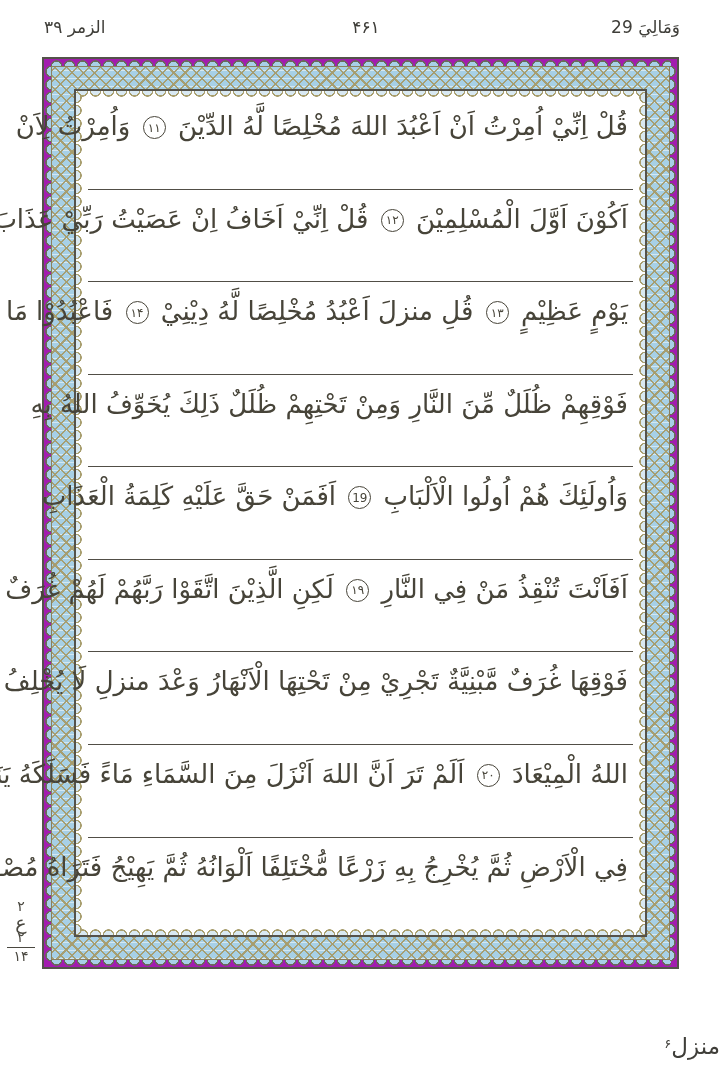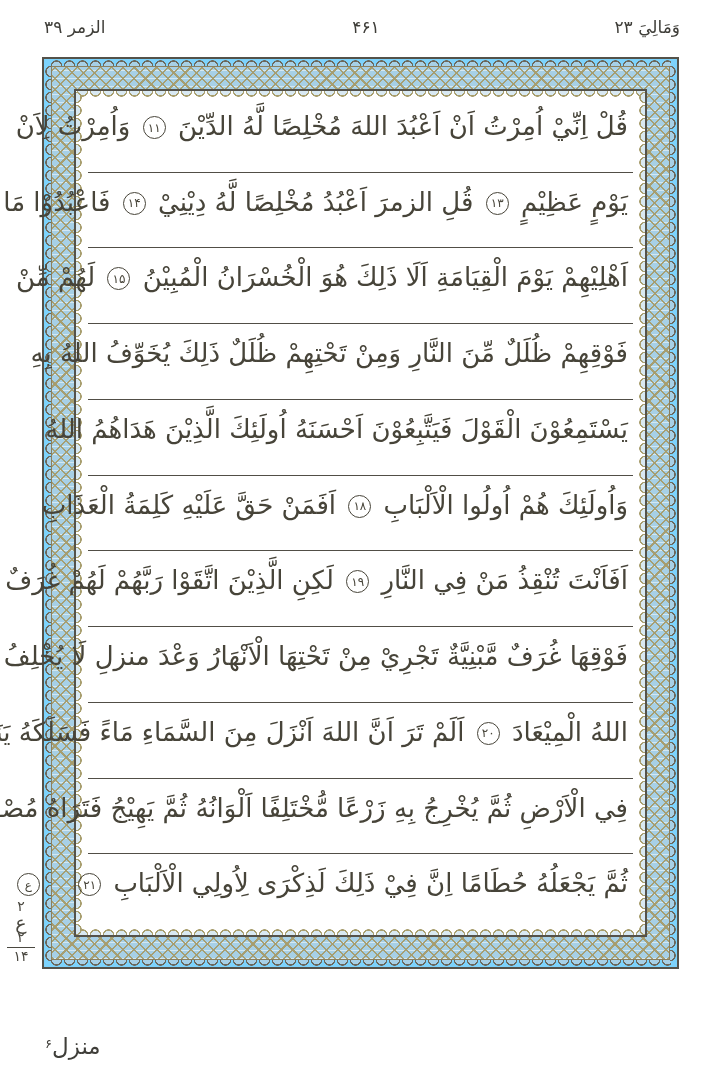--- a/index.html
+++ b/index.html
@@ -11,21 +11,21 @@
   
   .header{
     position:absolute;top:6px;left:44px;right:40px;height:42px;
     display:flex;justify-content:space-between;align-items:center;
     font-size:17px;color:#3f3e39;
   }
   .header .center{position:absolute;left:8px;right:0;text-align:center;}
   
   .frame{
     position:absolute;left:42px;top:57px;width:637px;height:912px;
-    box-sizing:border-box;border:2px solid #54524a;background:#7dd3fc;
+    box-sizing:border-box;border:2px solid #54524a;background:#a21caf;
     padding:7px;
   }
   .band{
     position:relative;width:100%;height:100%;box-sizing:border-box;
     padding:22px;border:1px solid #8a8060;
     background:
       repeating-linear-gradient(45deg, rgba(166,156,108,.95) 0 1.5px, transparent 1.5px 8px),
       repeating-linear-gradient(-45deg, rgba(166,156,108,.95) 0 1.5px, transparent 1.5px 8px),
       repeating-linear-gradient(0deg, rgba(255,255,255,.5) 0 1px, transparent 1px 8px),
       #a7d0e6;
@@ -87,32 +87,32 @@
   .ruku-badge{margin-right:26px;}
   
   .marginmark{
     position:absolute;left:7px;top:899px;width:28px;
     text-align:center;font-size:14px;line-height:15px;color:#4a4840;
   }
   .marginmark .big{font-size:19px;line-height:16px;}
   .marginmark .under{border-top:1.2px solid #4a4840;margin-top:2px;padding-top:1px;}
   
   .footer{
-    position:absolute;left:0;right:0;top:1033px;text-align:left;
-    font-size:23px;color:#3f3e39;direction:rtl;margin-left:45px;
+    position:absolute;left:0;right:0;top:1033px;text-align:right;
+    font-size:23px;color:#3f3e39;direction:rtl;
   }
   .footer .small{font-size:13px;vertical-align:6px;}
 </style>
 </head>
 <body>
 
 <div class="header">
   <span dir="rtl">الزمر ۳۹</span>
   <span class="center">۴۶۱</span>
-  <span dir="rtl">وَمَالِيَ ۲۳</span>
+  <span dir="rtl">وَمَالِيَ 29</span>
 </div>
 
 <div class="frame">
   <div class="fr t"></div>
   <div class="fr b"></div>
   <div class="fr l"></div>
   <div class="fr r"></div>
   <div class="band">
     <div class="inner">
       <div class="fi t"></div>
@@ -121,49 +121,46 @@
       <div class="fi r"></div>
 
       <div class="textarea">
 
         <div class="line">
           <span>قُلْ اِنِّيْ اُمِرْتُ اَنْ اَعْبُدَ اللهَ مُخْلِصًا لَّهُ الدِّيْنَ</span>
           <span class="vn">۱۱</span>
           <span>وَاُمِرْتُ لِاَنْ</span>
         </div>
 
+        <div class="line">
+          <span>اَكُوْنَ اَوَّلَ الْمُسْلِمِيْنَ</span>
+          <span class="vn">۱۲</span>
+          <span>قُلْ اِنِّيْ اَخَافُ اِنْ عَصَيْتُ رَبِّيْ عَذَابَ</span>
+        </div>
 
         <div class="line">
           <span>يَوْمٍ عَظِيْمٍ</span>
           <span class="vn">۱۳</span>
-          <span>قُلِ الزمرَ اَعْبُدُ مُخْلِصًا لَّهُ دِيْنِيْ</span>
+          <span>قُلِ منزلَ اَعْبُدُ مُخْلِصًا لَّهُ دِيْنِيْ</span>
           <span class="vn">۱۴</span>
           <span>فَاعْبُدُوْا مَا</span>
         </div>
 
 
-        <div class="line">
-          <span>اَهْلِيْهِمْ يَوْمَ الْقِيَامَةِ اَلَا ذَلِكَ هُوَ الْخُسْرَانُ الْمُبِيْنُ</span>
-          <span class="vn">۱۵</span>
-          <span>لَهُمْ مِّنْ</span>
-        </div>
 
         <div class="line">
           <span>فَوْقِهِمْ ظُلَلٌ مِّنَ النَّارِ وَمِنْ تَحْتِهِمْ ظُلَلٌ ذَلِكَ يُخَوِّفُ اللهُ بِهِ</span>
         </div>
 
 
 
-        <div class="line">
-          <span>يَسْتَمِعُوْنَ الْقَوْلَ فَيَتَّبِعُوْنَ اَحْسَنَهُ اُولَئِكَ الَّذِيْنَ هَدَاهُمُ اللهُ</span>
-        </div>
 
         <div class="line">
           <span>وَاُولَئِكَ هُمْ اُولُوا الْاَلْبَابِ</span>
-          <span class="vn">۱۸</span>
+          <span class="vn">19</span>
           <span>اَفَمَنْ حَقَّ عَلَيْهِ كَلِمَةُ الْعَذَابِ</span>
         </div>
 
         <div class="line">
           <span>اَفَاَنْتَ تُنْقِذُ مَنْ فِي النَّارِ</span>
           <span class="vn">۱۹</span>
           <span>لَكِنِ الَّذِيْنَ اتَّقَوْا رَبَّهُمْ لَهُمْ غُرَفٌ مِّنْ</span>
         </div>
 
         <div class="line">
@@ -173,25 +170,20 @@
         <div class="line">
           <span>اللهُ الْمِيْعَادَ</span>
           <span class="vn">۲۰</span>
           <span>اَلَمْ تَرَ اَنَّ اللهَ اَنْزَلَ مِنَ السَّمَاءِ مَاءً فَسَلَكَهُ يَنَابِيْعَ</span>
         </div>
 
         <div class="line">
           <span>فِي الْاَرْضِ ثُمَّ يُخْرِجُ بِهِ زَرْعًا مُّخْتَلِفًا اَلْوَانُهُ ثُمَّ يَهِيْجُ فَتَرَاهُ مُصْفَرًّا</span>
         </div>
 
-        <div class="line">
-          <span>ثُمَّ يَجْعَلُهُ حُطَامًا اِنَّ فِيْ ذَلِكَ لَذِكْرَى لِاُولِي الْاَلْبَابِ</span>
-          <span class="vn">۲۱</span>
-          <span class="vn ruku-badge">ع</span>
-        </div>
 
       </div>
     </div>
   </div>
 </div>
 
 <div class="marginmark">
   <div>۲</div>
   <div class="big">ع</div>
   <div>۲</div>

